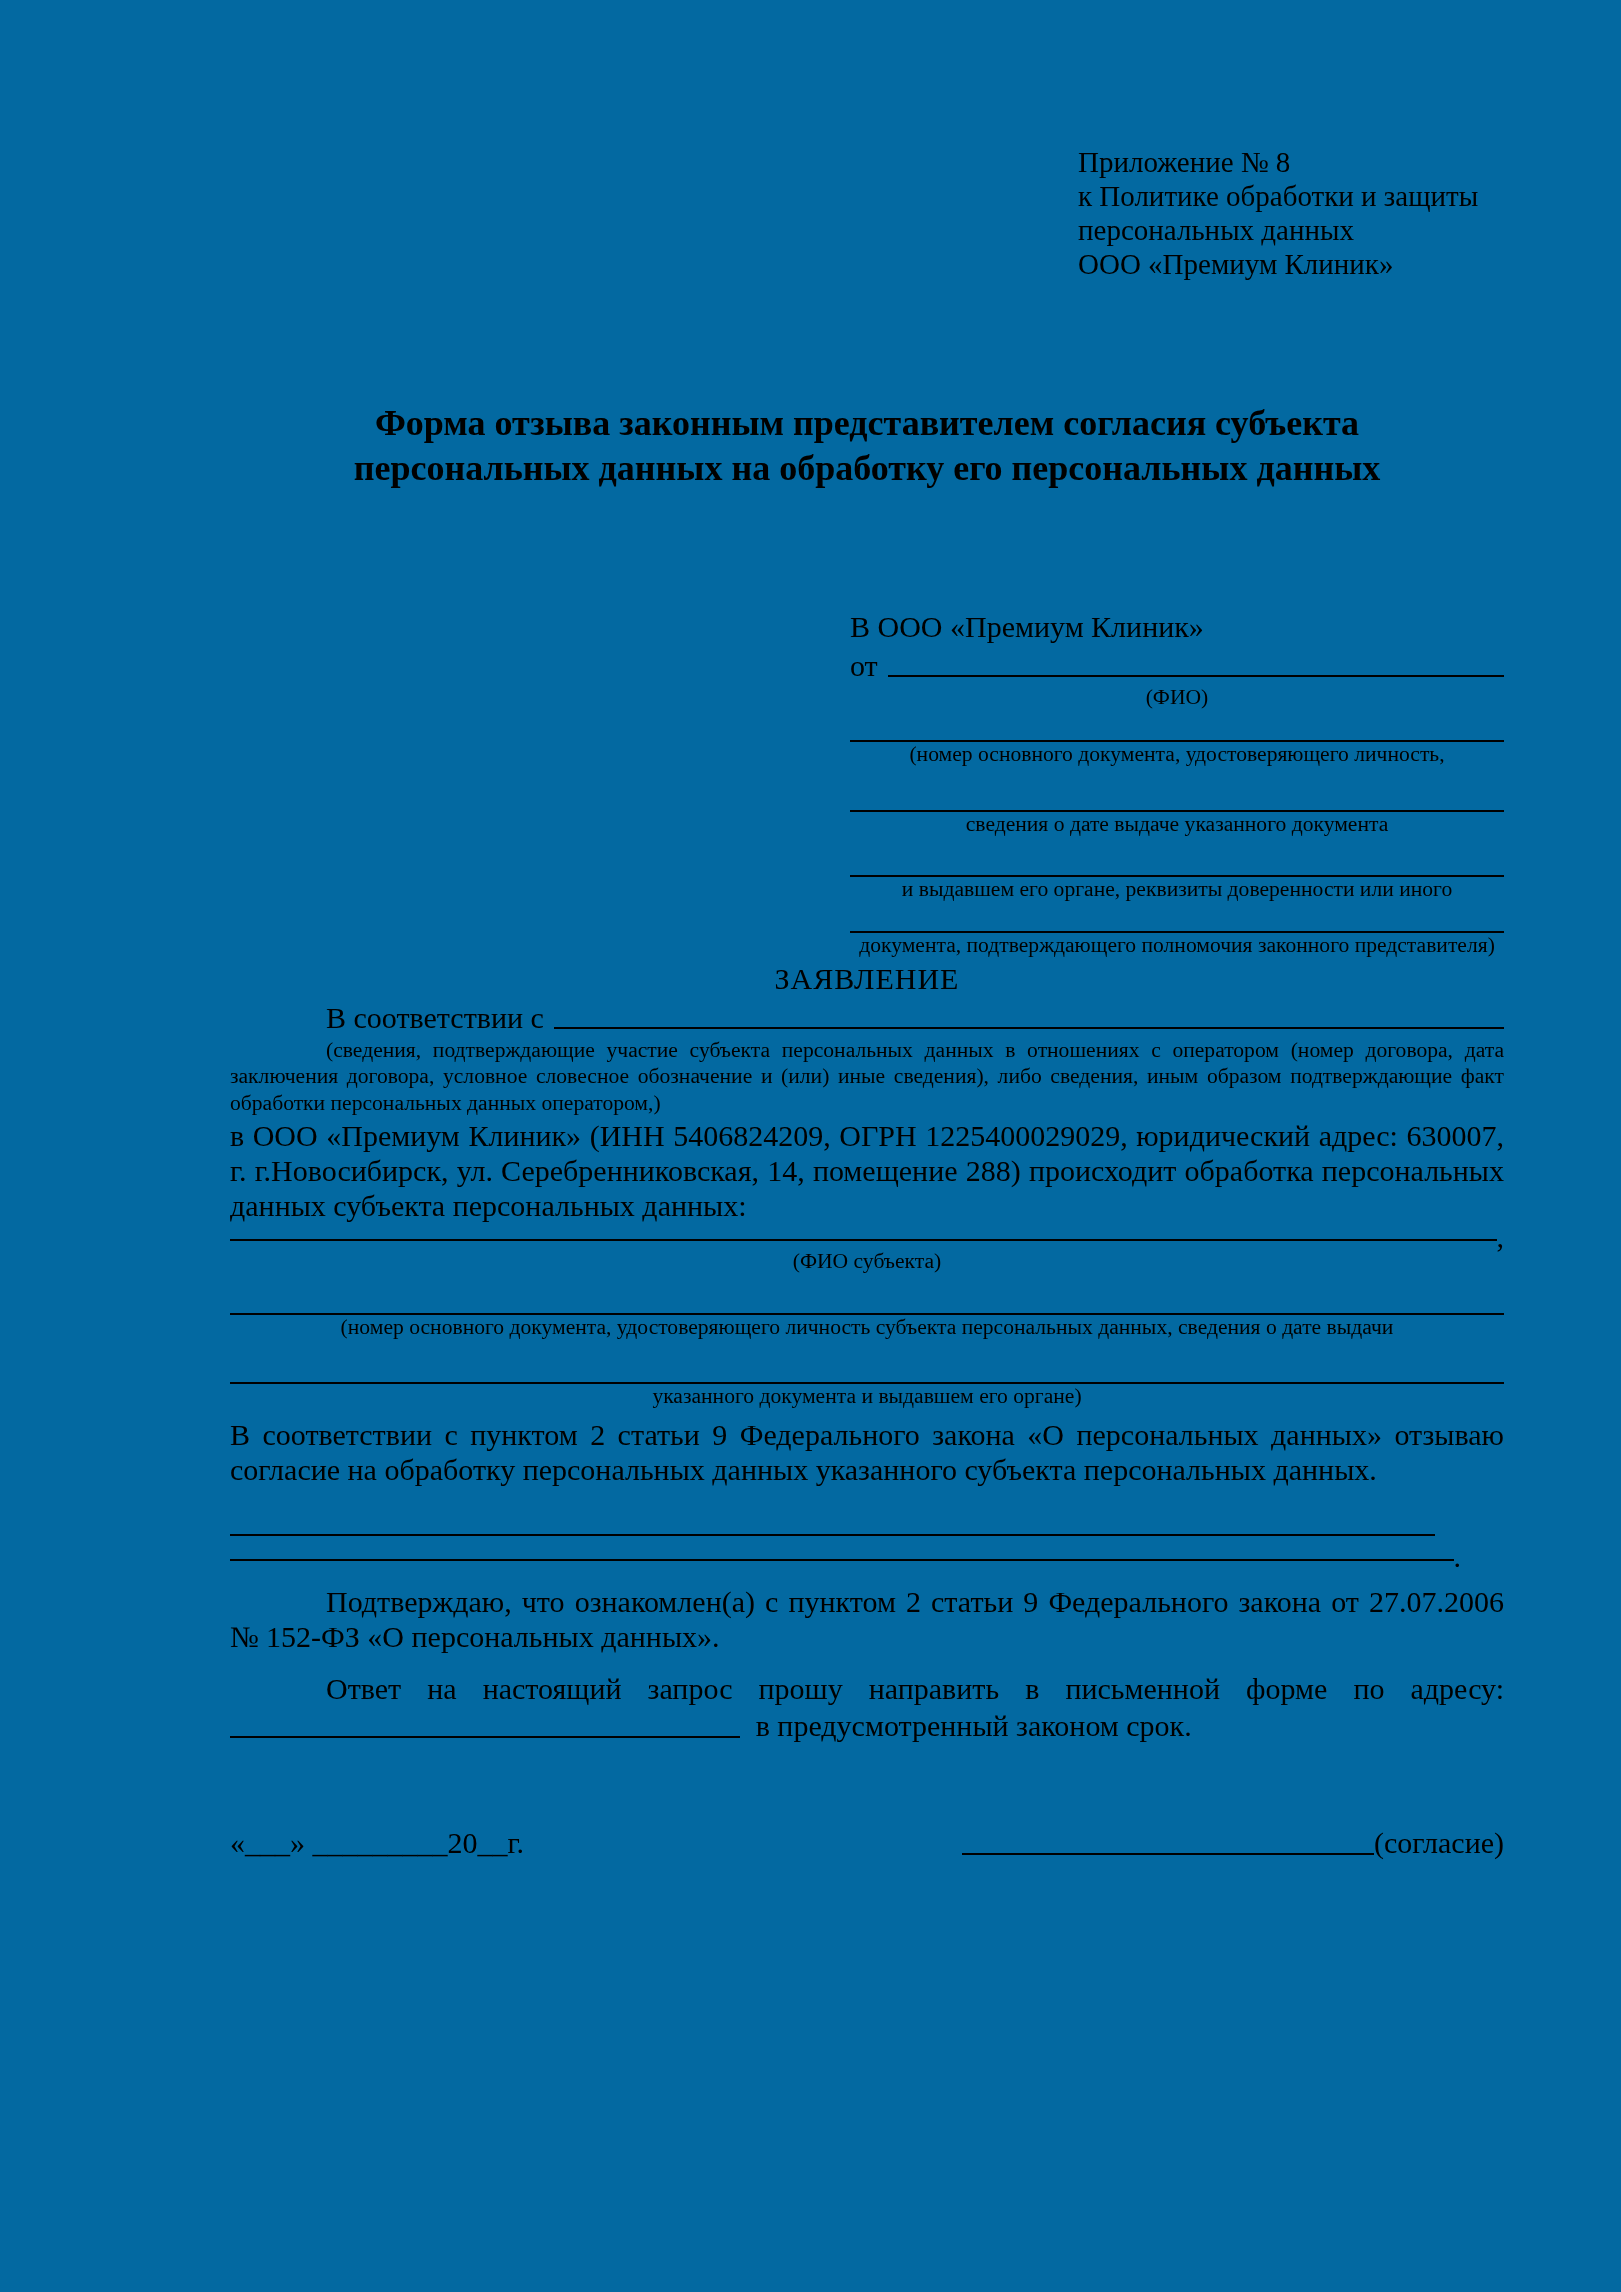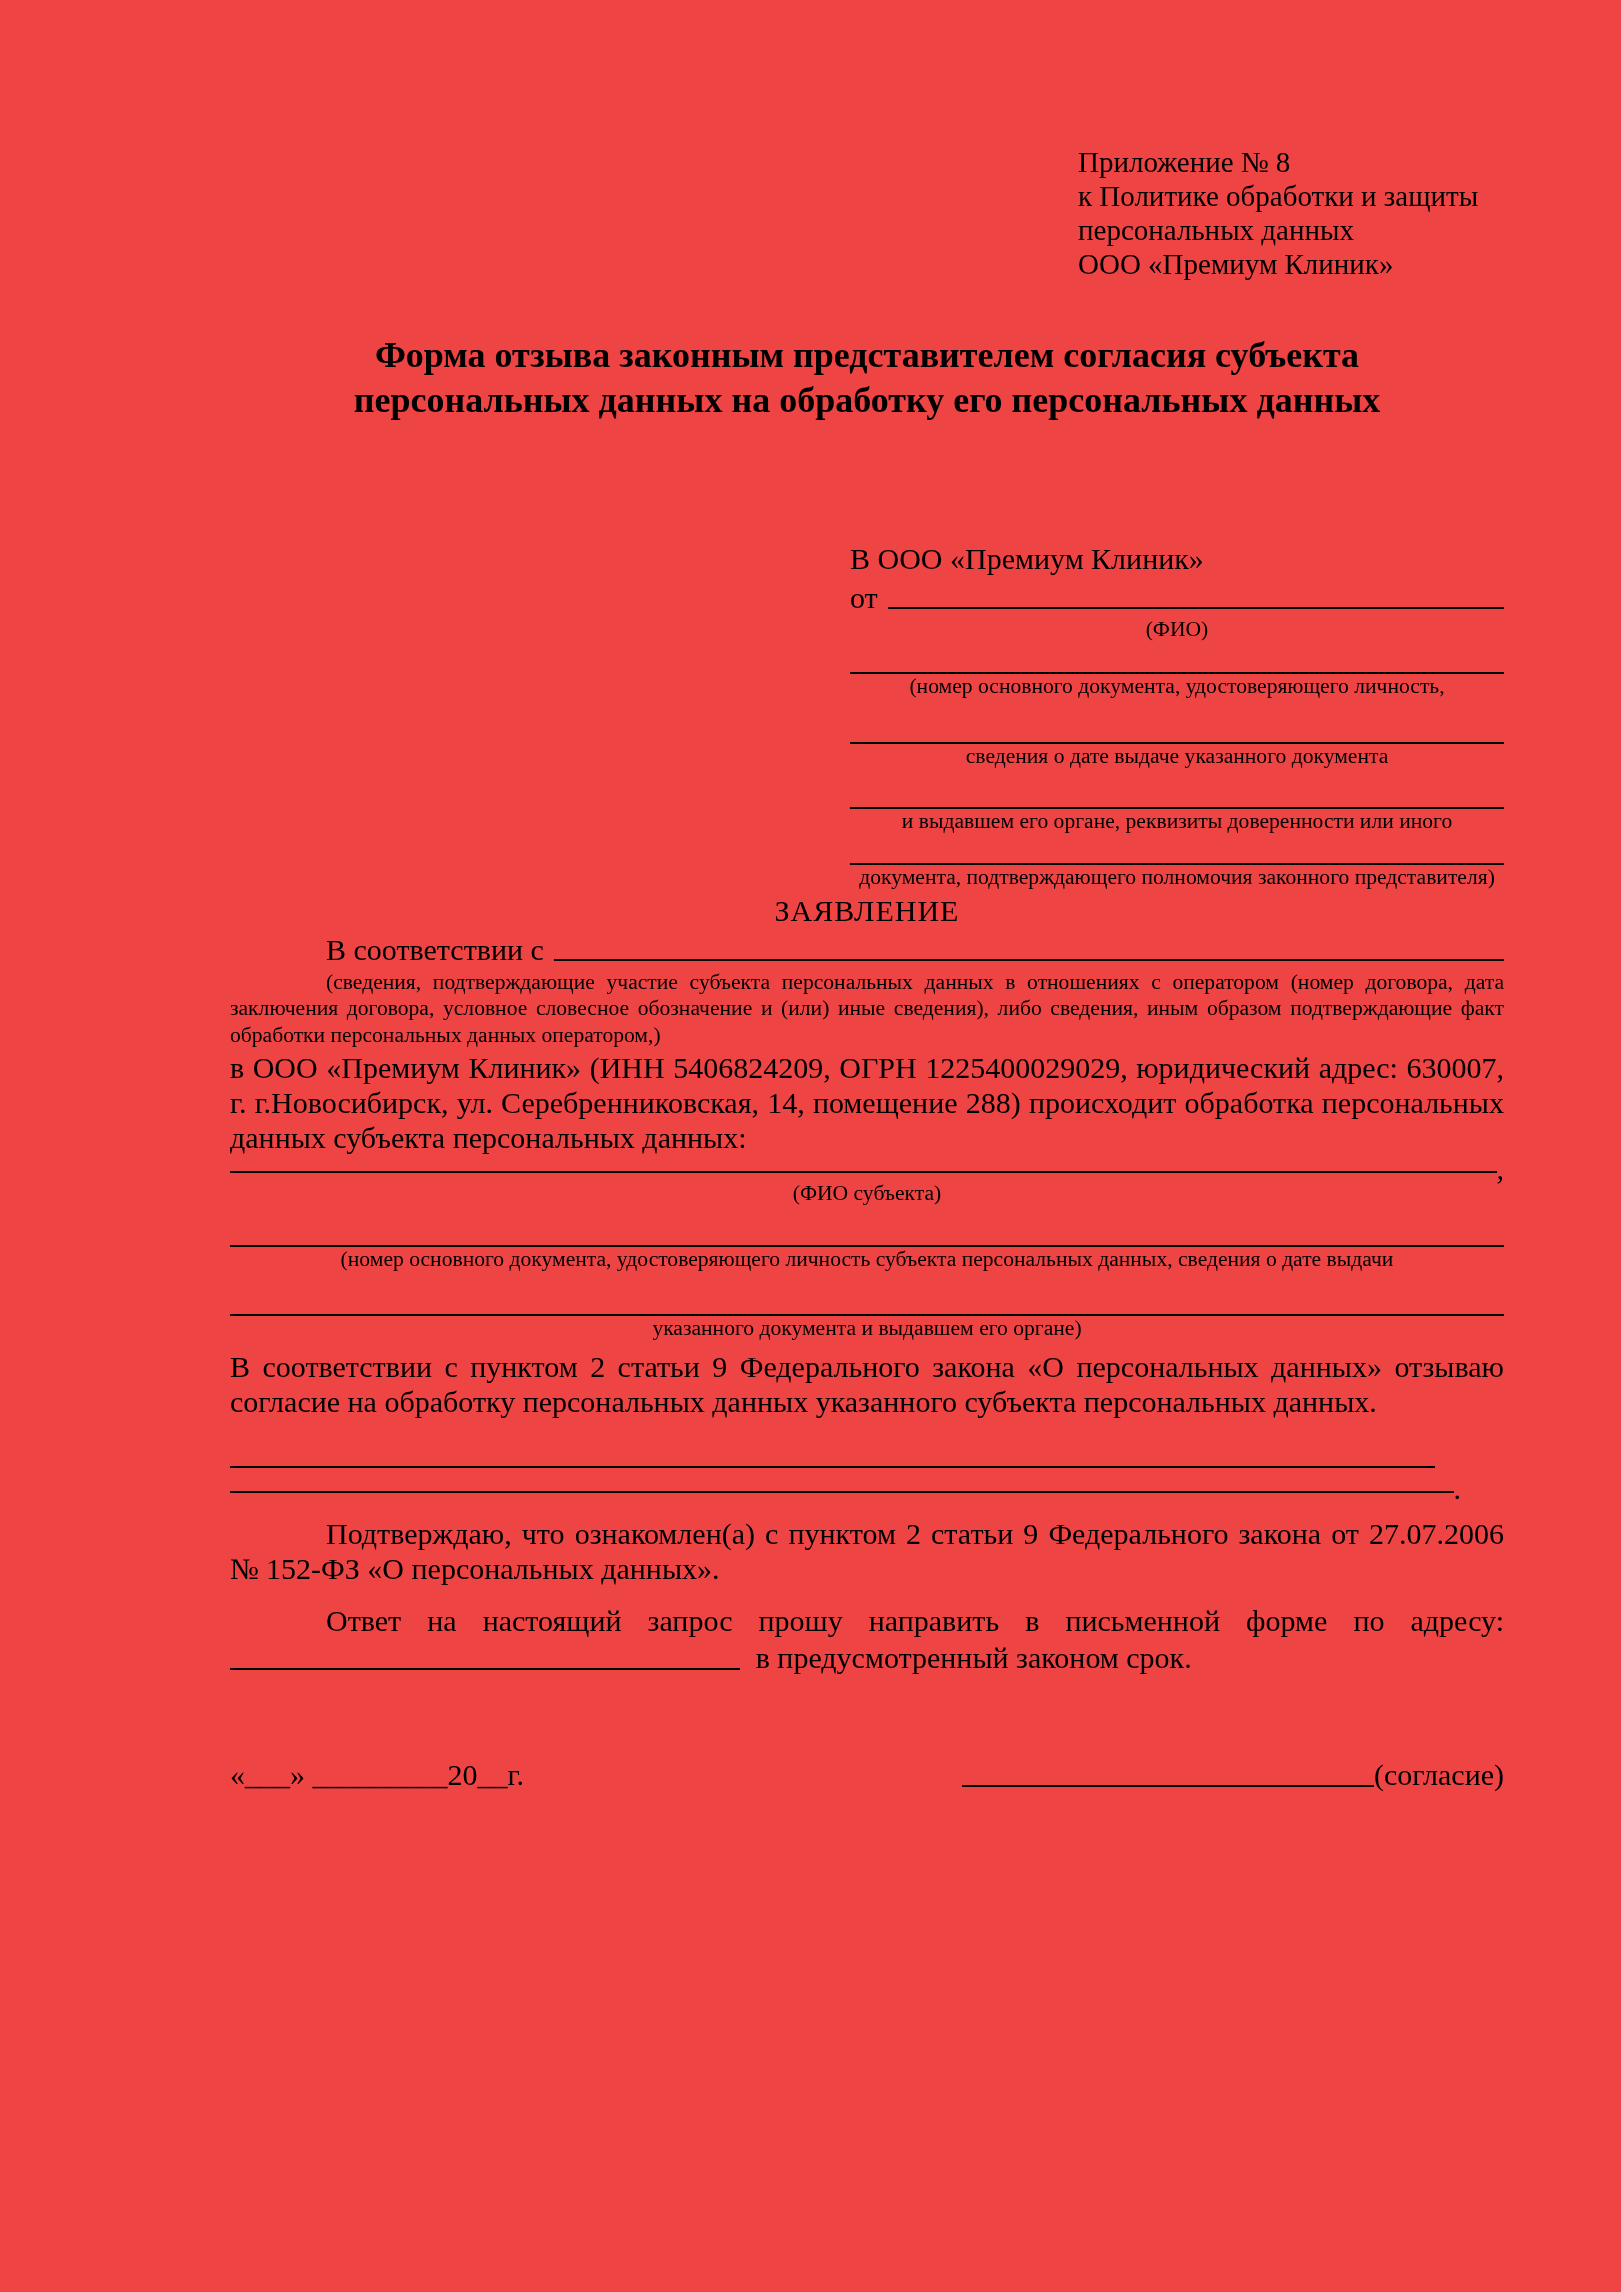--- a/index.html
+++ b/index.html
@@ -1,32 +1,32 @@
 <!DOCTYPE html>
 <html><head>
 <meta charset="utf-8">
 <style>
   html,body{margin:0;padding:0;background:#e8e8e8;}
   .page{
     position:relative;
     width:1621px;height:2293px;
     margin:0 auto;
-    background:#ef4444;
+    background:#0369a1;
     color:#000;
     font-family:"Liberation Serif","DejaVu Serif",serif;
     font-size:30px;
     box-sizing:border-box;
     padding:145px 117px 0 230px;
     overflow:hidden;
   }
   
   .hdr{margin-left:848px;font-size:29px;line-height:34px;white-space:nowrap;}
   
   .title{
-    margin:52px auto 0;
+    margin:120px auto 0;
     max-width:1117px;
     text-align:center;
     font-weight:bold;
     font-size:36px;
     line-height:45px;
   }
   
   .addr{margin-left:620px;margin-top:116px;}
   .addr-org{line-height:39px;}
   .row{display:flex;align-items:flex-end;}

